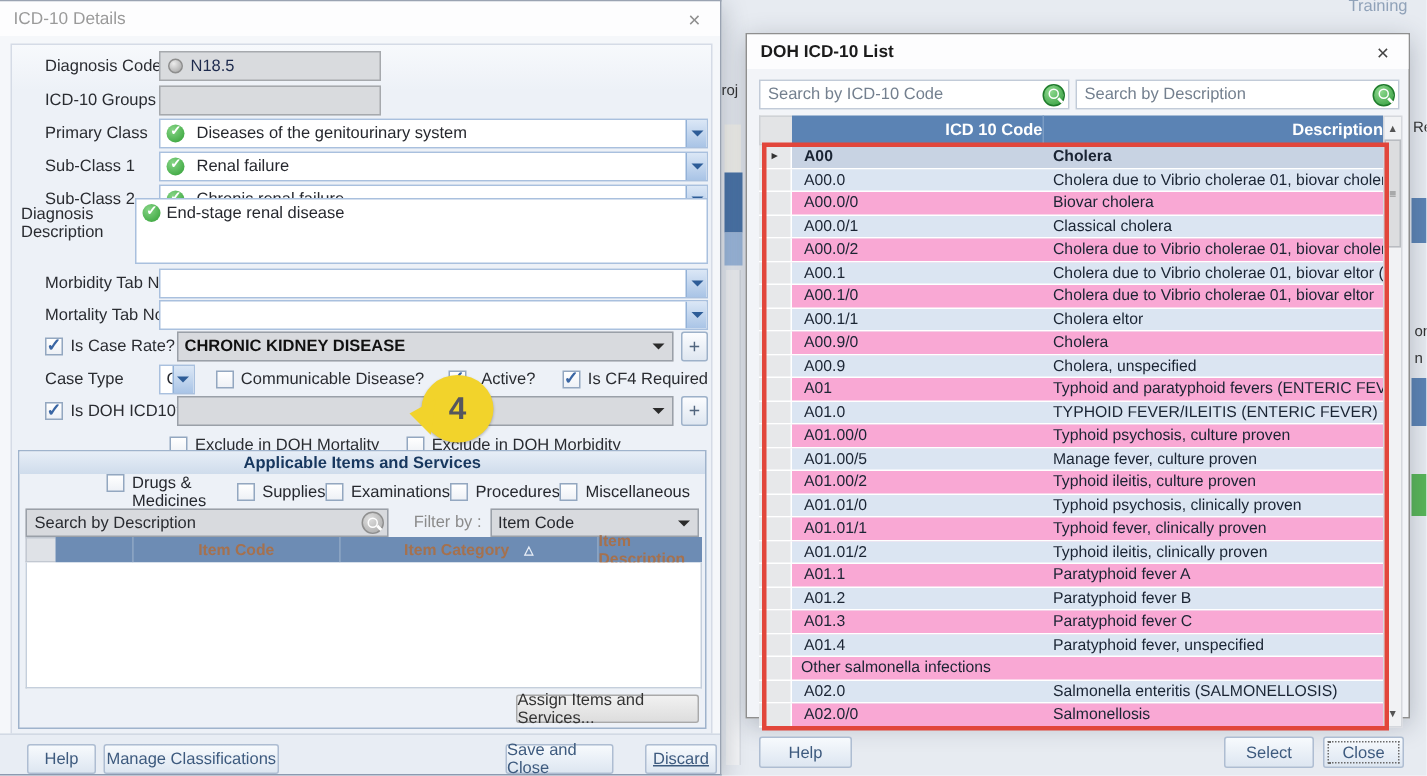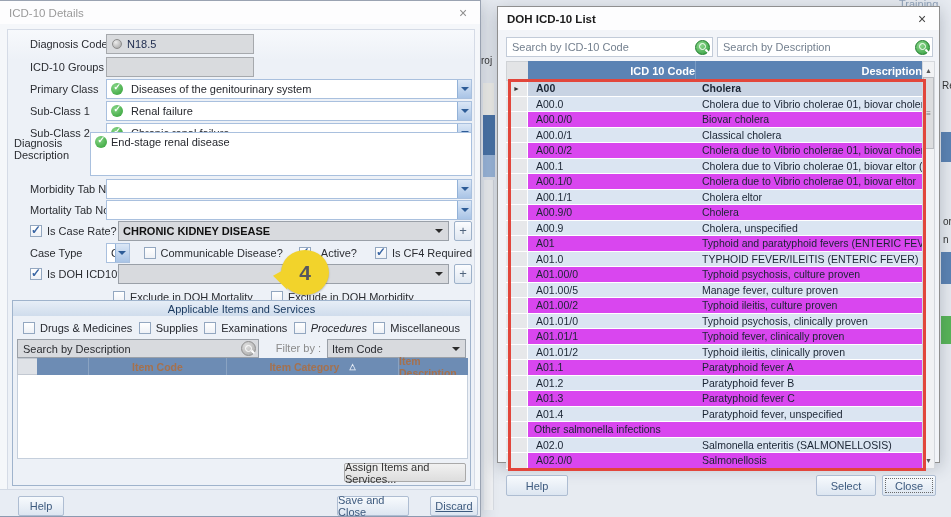--- a/index.html
+++ b/index.html
@@ -61,52 +61,52 @@
   #dlg-left { left:-1px; top:0; width:482px; height:518px; border-bottom:2px solid #8c9ab0; }
   #dlg-left .panel { position:absolute; left:7px; top:28px; width:468px; height:461px;
                      background:linear-gradient(#f7f9fc, #edf1f7 30px); border:1px solid #d5dbe6; }
   .frow { position:absolute; left:14px; right:8px; height:20px; display:flex; align-items:center;padding-left:16px; }
   .frow .lab { width:76px; flex:none; }
   .dis-input { background:#d9dbde; border:1px solid #a6a9ad; height:20px; display:flex; align-items:center; color:#1d2a4d; }
 
   .groupbox { position:absolute; left:12px; right:9px; top:299px; height:186px;
               border:1px solid #9fb3cc; background:#edf1f7; }
   .groupband { height:15px; display:flex; align-items:center; justify-content:center;
-               background:linear-gradient(#e7eef7,#cfdcec); font-weight:normal; color:#17375e; font-size:11px; }
+               background:linear-gradient(#e7eef7,#cfdcec); font-weight:bold; color:#17375e; font-size:11px; }
   .itable-head { position:absolute; left:4px; right:2px; top:57px; height:17px; display:flex; }
   .ith-sel { width:20px; background:#dfe2e7; border:1px solid #c2c8d1; border-right:none; }
   .ith-cell { background:#6d8cb4; border-right:1px solid #8aa3c2; color:#a5714e; font-weight:bold;
               display:flex; align-items:center; justify-content:center; font-size:10.5px; }
   .itable-body { position:absolute; left:4px; right:2px; top:74px; height:84px; background:#fff; border:1px solid #c5cfdc; border-top:none; }
 
   
   .balloon { position:absolute; left:281px; top:249px; width:48px; height:45px;
              background:#f2d32b; border-radius:50%; display:flex; align-items:center; justify-content:center;
              color:#56565e; font-size:21px; font-weight:bold; box-shadow:0 1px 2px rgba(0,0,0,.25); z-index:5; }
   .balloon::before { content:""; position:absolute; left:-20px; top:14px;
                      border:12px solid transparent; border-right:16px solid #f2d32b; transform:rotate(8deg); }
 
   
-  #dlg-right { left:497px; top:6px; width:443px; height:457px; background:#f2f4f8; border-color:#8f8f8f; }
+  #dlg-right { left:497px; top:22px; width:443px; height:457px; background:#f2f4f8; border-color:#8f8f8f; }
   .sinput { position:absolute; top:30px; height:20px; background:#fff; border:1px solid #c2cbd8;
             display:flex; align-items:center; padding:0 2px 0 5px; color:#74808f; }
   .sinput .ph { flex:1; white-space:nowrap; overflow:hidden; }
   .dhead { position:absolute; left:8px; top:54px; width:416px; height:20px; display:flex; }
   .dh-sel { width:22px; background:#e3e4e6; border:1px solid #cfd2d6; border-right:none; }
   .dh-cell { background:#5b83b4; border-right:1px solid #7b9cc4; color:#fff; font-weight:bold;
              display:flex; align-items:center; justify-content:flex-end; font-size:11px; }
   #doh-rows { position:absolute; left:8px; top:74px; width:416px; }
   .drow { display:flex; height:15.5px; align-items:center; font-size:10.5px; color:#1a2433; }
   .drow .c1 { width:22px; align-self:stretch; background:#e7e8ea; border-right:1px solid #fff; border-bottom:1px solid #fff;
               display:flex; align-items:center; justify-content:center; font-size:7px; color:#333; flex:none; }
   .drow .c2 { width:168px; padding-left:8px; flex:none; border-bottom:1px solid #fff; align-self:stretch; display:flex; align-items:center; }
   .drow .c3 { flex:1; padding-left:6px; border-bottom:1px solid #fff; align-self:stretch; display:flex; align-items:center;
               white-space:nowrap; overflow:hidden; }
   .drow.odd  .c2, .drow.odd  .c3 { background:#dbe5f2; }
-  .drow.even .c2, .drow.even .c3 { background:#d946ef; }
+  .drow.even .c2, .drow.even .c3 { background:#f9a8d4; }
   .drow.sel  .c2, .drow.sel  .c3 { background:#c8d3e3; font-weight:bold; }
   .redbox { position:absolute; left:10px; top:72px; width:418px; height:392px;
             border:3px solid #e2463b; pointer-events:none; z-index:4; }
   .vscroll { position:absolute; left:424px; top:54px; width:13px; height:408px;
              background:#f1f2f4; border:1px solid #d5d8dd; }
   .varrbox { position:absolute; left:0; width:11px; height:14px; display:flex; align-items:center; justify-content:center;
              color:#555; font-size:7px; }
   .vthumb { position:absolute; left:0; top:15px; width:11px; height:72px; background:#dcdddf; border:1px solid #b9bcc1;
             display:flex; align-items:center; justify-content:center; color:#7a7a7a; font-size:8px; }
 
@@ -241,33 +241,33 @@
   <div class="frow" style="top:286px; left:97px;">
     <span class="cb"></span>
     <span class="flabel" style="margin-left:5px;">Exclude in DOH Mortality</span>
     <span class="cb" style="margin-left:18px;"></span>
     <span class="flabel" style="margin-left:5px;">Exclude in DOH Morbidity</span>
   </div>
 
   <div class="groupbox">
     <div class="groupband">Applicable Items and Services</div>
     <div style="position:absolute; left:4px; right:4px; top:19px; height:16px; display:flex; align-items:center; justify-content:space-between; padding:0 6px;">
-        <span style="display: flex; align-items: flex-start;">
+        <span style="display: flex; align-items: flex-start; margin-left: 48px;">
           <span class="cb"></span>
           <span style="margin-left: 5px;">Drugs &amp; Medicines</span>
         </span>
         <span style="display: flex; align-items: center;">
           <span class="cb"></span>
           <span style="margin-left: 5px;">Supplies</span>
         </span>
         <span style="display: flex; align-items: center;">
           <span class="cb"></span>
           <span style="margin-left: 5px;">Examinations</span>
         </span>
-        <span style="display: flex; align-items: flex-start; font-style: italic;">
+        <span style="display: flex; align-items: flex-start;">
           <span class="cb"></span>
           <span style="margin-left: 5px;">Procedures</span>
         </span>
         <span style="display: flex; align-items: center;">
           <span class="cb"></span>
           <span style="margin-left: 5px;">Miscellaneous</span>
         </span>
       </div>
 
     <div style="position:absolute; left:4px; top:38px; width:242px; height:19px; background:#d8dade; border:1px solid #9aa0a8; display:flex; align-items:center; padding:0 2px 0 5px;">
@@ -297,20 +297,23 @@
     <div class="itable-body"></div>
     <div class="btn gray" style="position:absolute; right:4px; top:162px; width:122px; height:19px;">
       <span>Assign Items and Services...</span>
     </div>
   </div>
 
   <div class="abs" style="left:0; right:0; bottom:0; height:27px; background:#e8edf4; border-top:1px solid #d2d9e4;"></div>
   <div class="btn" style="position:absolute; left:18px; top:495px; width:46px; height:20px;">
     <span>Help</span>
   </div>
+  <div class="btn" style="position:absolute; left:69px; top:495px; width:117px; height:20px;">
+    <span>Manage Classifications</span>
+  </div>
   <div class="btn" style="position:absolute; left:337px; top:495px; width:72px; height:20px;">
     <span>Save and Close</span>
   </div>
   <div class="btn" style="position:absolute; left:430px; top:495px; width:48px; height:20px;text-decoration:underline;">
     <span>Discard</span>
   </div>
 </div>
 
 <div id="dlg-right" class="dlg">
   <div class="dlg-title">

